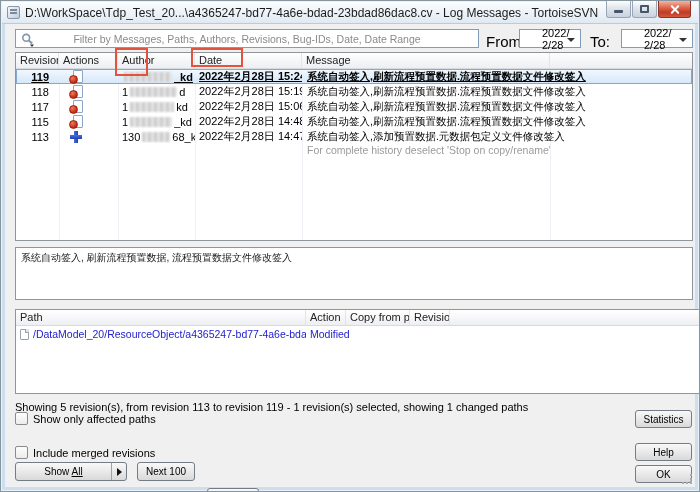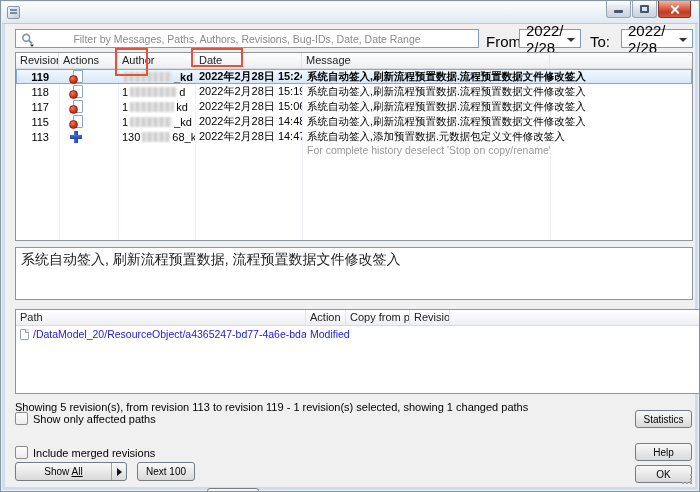--- a/index.html
+++ b/index.html
@@ -53,44 +53,44 @@
     position:absolute; left:14px; top:28px; width:464px; height:19px;
     border:1px solid #7f9db9; background:#fff; font-family:"Liberation Sans",sans-serif;
     font-size:10.5px; text-align:center; color:#444; padding:0 18px;
   }
   .filter-input::placeholder{ color:#8a8a8a; opacity:1; }
   .search-icon{ position:absolute; left:20px; top:32px; width:14px; height:14px; }
   .search-icon svg{ display:block; }
   .combo-label{ position:absolute; top:32px; font-size:15px; color:#000; }
   .combo{
     position:absolute; top:28px; height:19px; border:1px solid #7f9db9; background:#fff;
-    font-size:15px; display:flex; align-items:center; padding-left:6px; color:#000;
+    font-size:11px; display:flex; align-items:center; padding-left:22px; color:#000;
   }
   .combo .arrow{ position:absolute; right:5px; top:8px; width:0; height:0;
     border-left:4px solid transparent; border-right:4px solid transparent; border-top:4px solid #333; }
 
   
   .pane{ position:absolute; background:#fff; border:1px solid #8f959d; }
   .revlist{ left:14px; top:51px; width:678px; height:189px; overflow:hidden; }
   .msgpane{ left:14px; top:246px; width:678px; height:53px; padding:3px 5px;
-    font-size:14px; color:#222; }
+    font-size:10px; color:#222; }
   .pathpane{ left:14px; top:308px; width:690px; height:85px; overflow:hidden; }
 
   .lv-header{ display:flex; height:16px;
     background:linear-gradient(#ffffff,#f4f5f7 60%,#edeff2);
     border-bottom:1px solid #d7dade; font-size:11px; color:#222; }
   .lv-header .hc{ padding:1px 4px; border-right:1px solid #e1e5e9; white-space:nowrap; overflow:hidden; }
 
   .vline{ position:absolute; top:16px; bottom:0; width:1px; background:#edf1f6; }
 
   .lrow{ display:flex; height:15px; align-items:center; font-size:11px; color:#000;
     white-space:nowrap; position:relative; }
   .lrow.sel{ font-weight:bold;
     background:linear-gradient(#f3f9fe,#d4e7f9);
-    outline:1px solid #84a7d3; outline-offset:-1px; }
+    outline:1px solid #84a7d3; outline-offset:-1px;text-decoration:underline; }
   .c-rev{ width:43px; text-align:right; padding-right:10px; flex:0 0 auto;}
   .c-act{ width:59px; padding-left:10px; flex:0 0 auto;}
   .c-auth{ width:77px; padding-left:4px; flex:0 0 auto; overflow:hidden;}
   .c-date{ width:107px; padding-left:4px; flex:0 0 auto; overflow:hidden;}
   .c-msg{ flex:1; padding-left:5px; overflow:hidden; font-size:10.5px;}
 
   .aicon{ display:inline-block; width:13px; height:13px; position:relative; vertical-align:middle;}
   .aicon.modified::before{ content:""; position:absolute; left:4px; top:0; width:8px; height:11px;
     background:#fdfdfd; border:1px solid #8aa6c8; border-radius:1px;}
   .aicon.modified::after{ content:""; position:absolute; left:0; top:5px; width:7px; height:7px;
@@ -156,20 +156,21 @@
   .anno-author{ left:114px; top:47px; width:33px; height:28px; }
   .anno-date{ left:190px; top:47px; width:52px; height:19px; }
 </style>
 </head>
 <body>
 
 <div class="window">
 
   <div class="titlebar">
     <span class="appicon"></span>
+    <span class="title-text">D:\WorkSpace\Tdp_Test_20...\a4365247-bd77-4a6e-bdad-23bdad86dac8.cv - Log Messages - TortoiseSVN</span>
   </div>
   <div class="wcontrols wcontrols-wrap" style="position:absolute;right:8px;top:0;display:flex;z-index:20;">
     <div class="wbtn">
         <span class="glyph-min"></span>
       </div>
     <div class="wbtn">
         <span class="glyph-max"></span>
       </div>
     <div class="wbtn close glyph-x"></div>
   </div>

